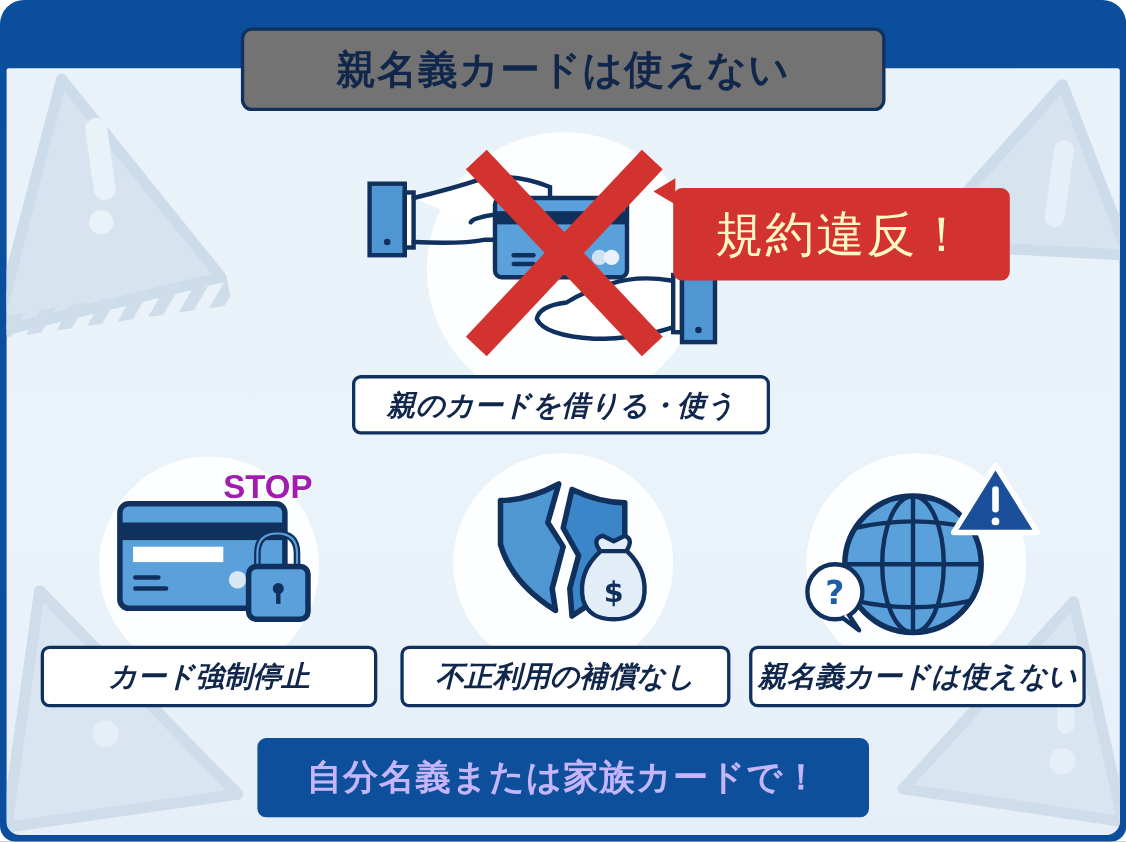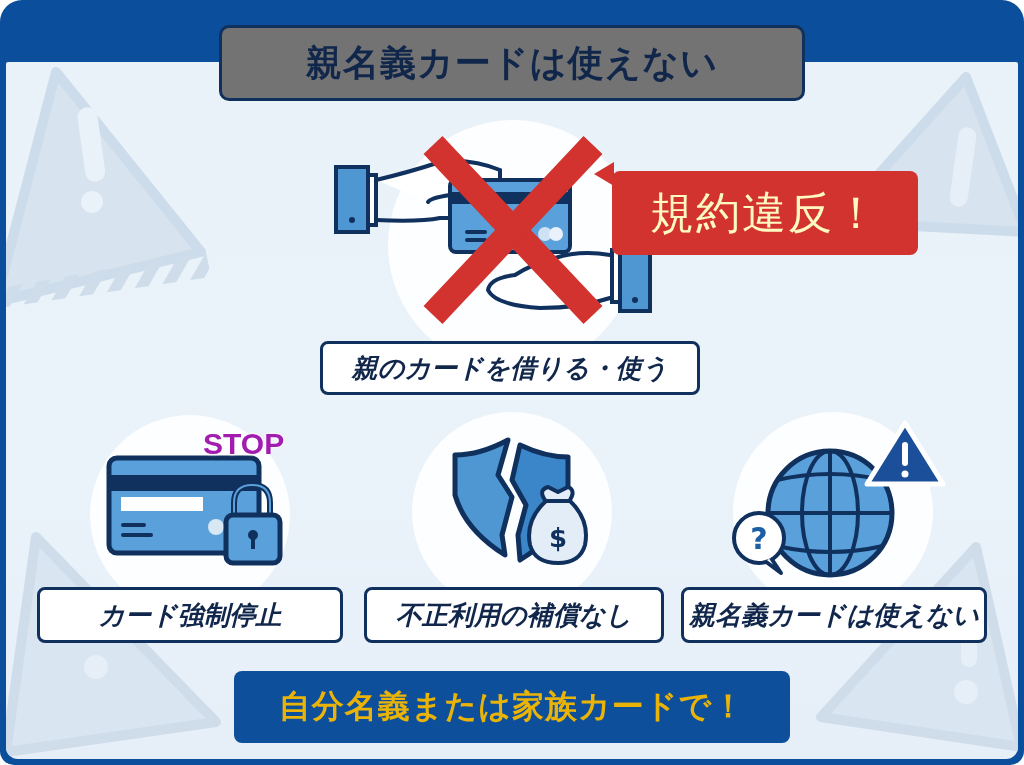--- a/index.html
+++ b/index.html
@@ -45,21 +45,21 @@
   }
   .main-label { left: 320px; top: 341px; width: 380px; height: 54px; font-size: 26px; }
   .card-label-1 { left: 37px; top: 587px; width: 306px; height: 56px; font-size: 26px; }
   .card-label-2 { left: 364px; top: 587px; width: 300px; height: 56px; font-size: 26px; }
   .card-label-3 { left: 681px; top: 587px; width: 306px; height: 56px; font-size: 26px; }
 
   .cta {
     position: absolute; left: 234px; top: 671px; width: 556px; height: 72px;
     background: #0d4f9b; border-radius: 8px;
     display: flex; align-items: center; justify-content: center;
-    color: #eab308; font-size: 32px; font-weight: bold; letter-spacing: 1px;
+    color: #c4b5fd; font-size: 32px; font-weight: bold; letter-spacing: 1px;
   }
 
   .stop-text {
     position: absolute; left: 203px; top: 427px; font-size: 30px; font-weight: bold;
     color: #a21caf; font-family: "Liberation Sans", sans-serif;
     text-shadow: 0 0 3px #fff, 0 0 3px #fff;
   }
   svg.icon { position: absolute; overflow: visible; }
 </style>
 </head>

